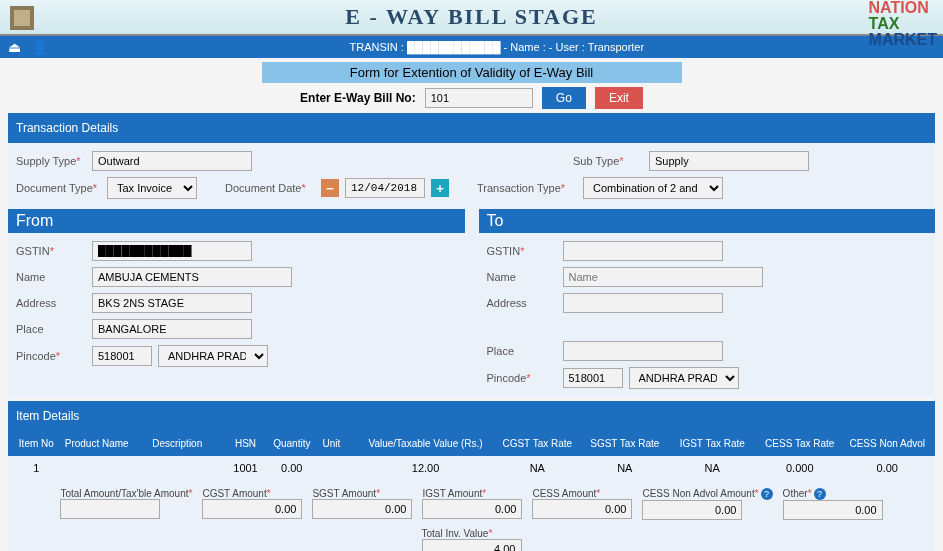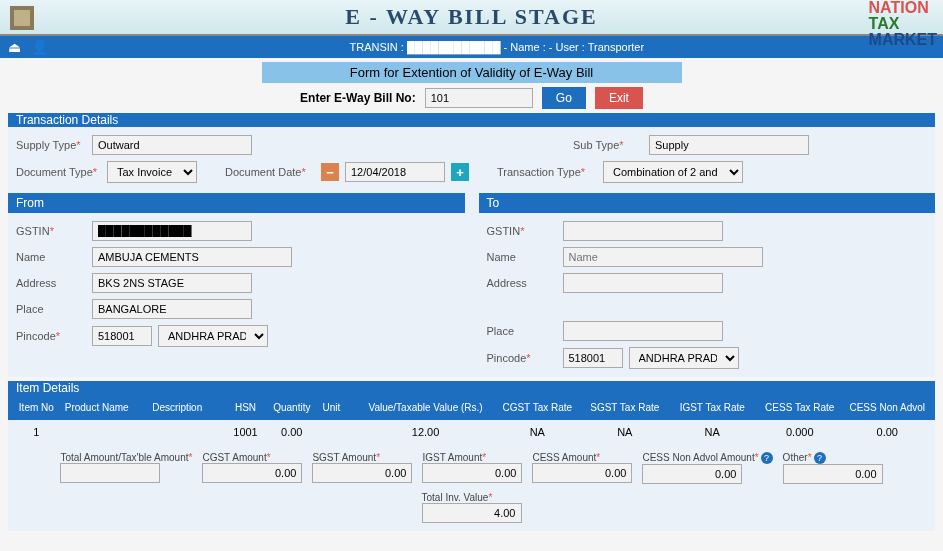--- a/index.html
+++ b/index.html
@@ -15,31 +15,31 @@
 .infobar .spacer { flex: 1; }
 .infobar .ic { margin-right: 10px; font-size: 14px; }
 .container { padding: 4px 8px; }
 .formtitle { background: #89c2e9; text-align: center; padding: 3px; font-size: 13px; color: #000; margin: 0 auto; width: 420px; }
 .searchrow { text-align: center; margin: 4px 0; }
 .searchrow label { font-weight: bold; font-size: 12px; margin-right: 6px; }
 .searchrow input { width: 108px; padding: 3px; border: 1px solid #999; }
 .btn { padding: 4px 14px; border: none; cursor: pointer; font-size: 12px; margin-left: 6px; }
 .btn-go { background: #1e6ebf; color: #fff; }
 .btn-exit { background: #d9534f; color: #fff; }
-.section-hd { background: #1e6ebf; color: #fff; padding: 0 8px; font-size: 12px; margin-top: 4px; }
+.section-hd { background: #1e6ebf; color: #fff; padding: 8px 8px; font-size: 12px; margin-top: 4px; }
 .section-bd { background: #eaf1f8; padding: 8px; }
 .row { display: flex; align-items: center; margin-bottom: 6px; gap: 28px; flex-wrap: wrap; }
 .fld { display: flex; align-items: center; gap: 6px; }
 .fld label { min-width: 70px; color: #555; font-size: 11px; }
 .req { color: #d9534f; }
 input[type=text], select { padding: 3px 5px; border: 1px solid #aaa; background: #f2f2f2; font-size: 11px; }
 .ro { background: #e4e4e4; }
 .twocol { display: flex; gap: 30px; }
 .col { flex: 1; }
-.subhd { background: #1e6ebf; color: #fff; padding: 3px 8px; font-size: 12px; margin: 4px -8px 8px -8px; }
+.subhd { background: #1e6ebf; color: #fff; padding: 3px 8px; font-size: 16px; margin: 4px -8px 8px -8px; }
 .iconbtn { width: 18px; height: 18px; border: none; color: #fff; font-weight: bold; cursor: pointer; font-size: 13px; line-height: 1; }
 .iconbtn.minus { background: #d9844f; }
 .iconbtn.plus { background: #1ea6bf; }
 .tbl-hd { background: #1e6ebf; color: #fff; font-size: 10px; display: flex; padding: 5px 4px; }
 .tbl-hd > div, .tbl-row > div { padding: 2px 4px; }
 .tbl-row { display: flex; font-size: 11px; padding: 4px; }
 .c1{width:50px;text-align:center}.c2{width:90px}.c3{width:80px}.c4{width:40px;text-align:center}.c5{width:55px;text-align:center}.c6{width:40px}.c7{width:140px;text-align:center}.c8{width:90px;text-align:center}.c9{width:90px;text-align:center}.c10{width:90px;text-align:center}.c11{width:90px;text-align:center}.c12{width:90px;text-align:center}
 .totals { display: flex; flex-wrap: wrap; gap: 10px; justify-content: center; margin-top: 8px; }
 .tot { display: flex; flex-direction: column; font-size: 10px; color: #444; }
 .tot input { width: 100px; text-align: right; }
@@ -93,21 +93,21 @@
       <div style="width:90px"></div>
     </div>
     <div class="row">
       <div class="fld">
         <label style="min-width:85px"><span>Document Type</span><span class="req">*</span></label>
         <select style="width:90px"><option>Tax Invoice</option></select>
       </div>
       <div class="fld">
         <label style="min-width:90px"><span>Document Date</span><span class="req">*</span></label>
         <button class="iconbtn minus">−</button>
-        <input type="text" class="ro" style="width: 100px;" value="12/04/2018">
+        <input type="text" class="ro" style="width: 80px; font-family: Liberation Mono, monospace;" value="12/04/2018">
         <button class="iconbtn plus">+</button>
       </div>
       <div class="fld">
         <label style="min-width:100px"><span>Transaction Type</span><span class="req">*</span></label>
         <select style="width:140px"><option>Combination of 2 and 3</option></select>
       </div>
     </div>
 
     <div class="twocol">
       <div class="col">

